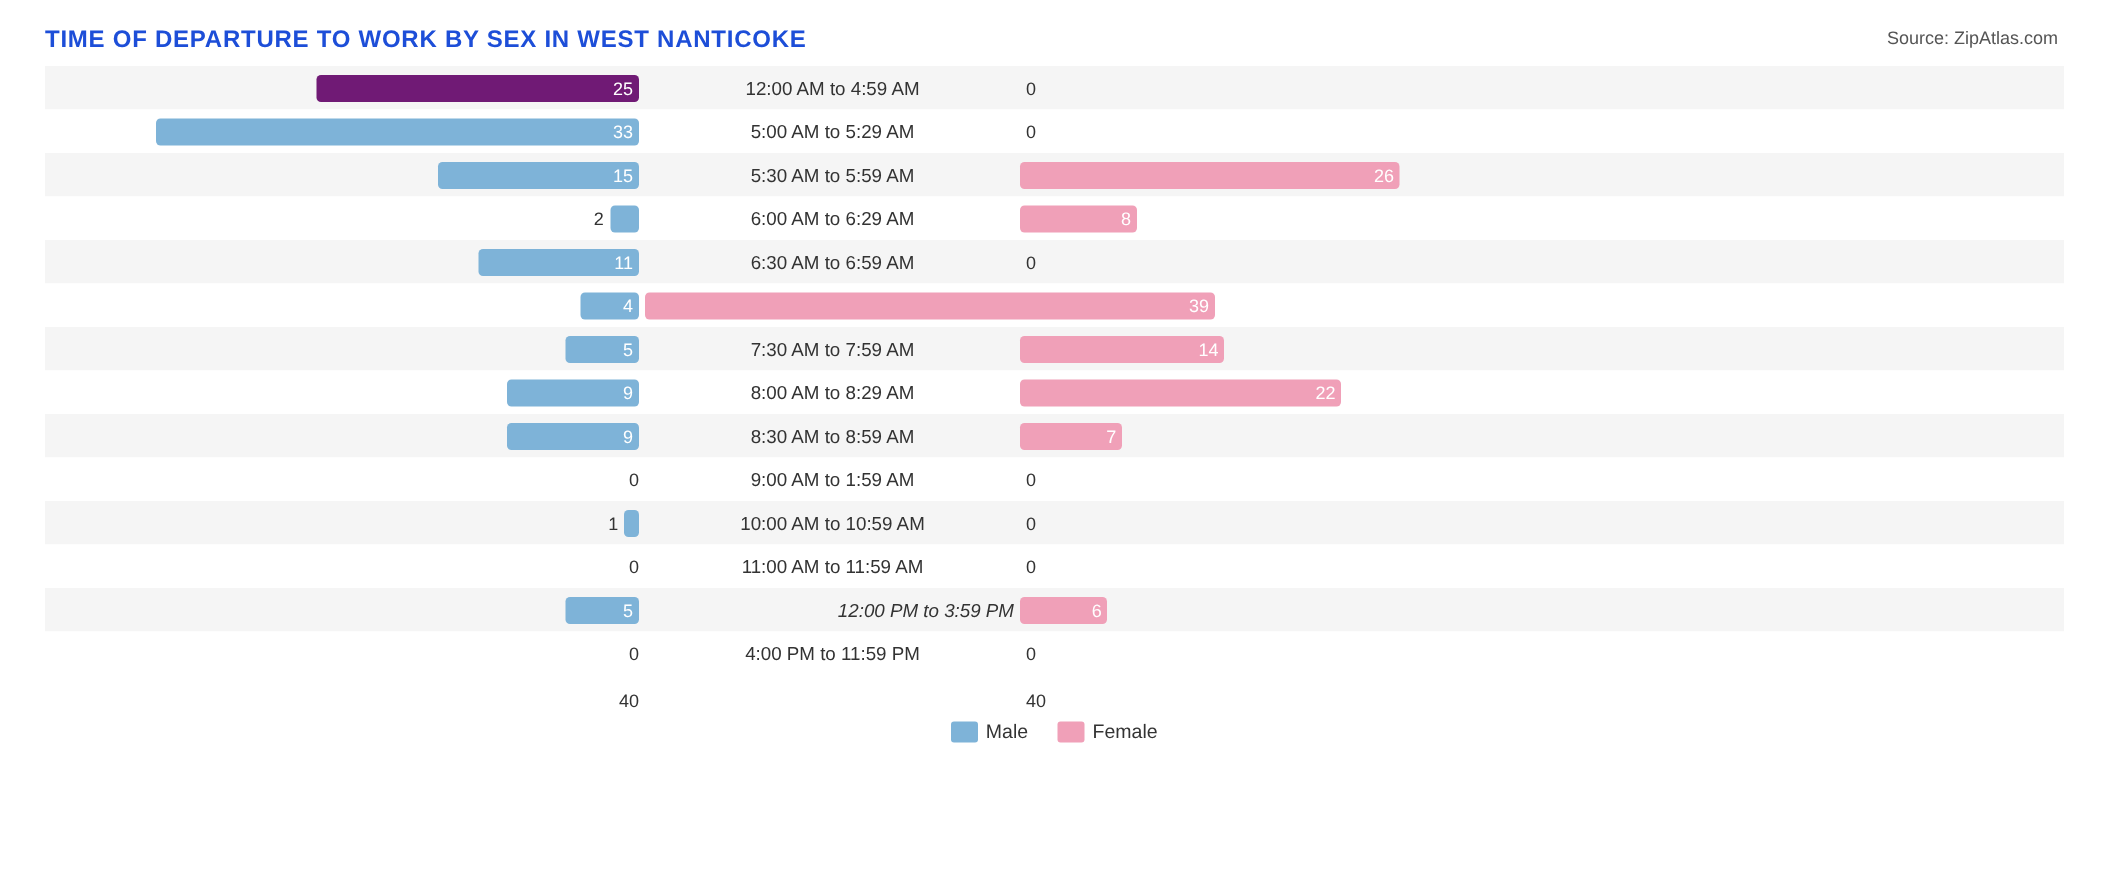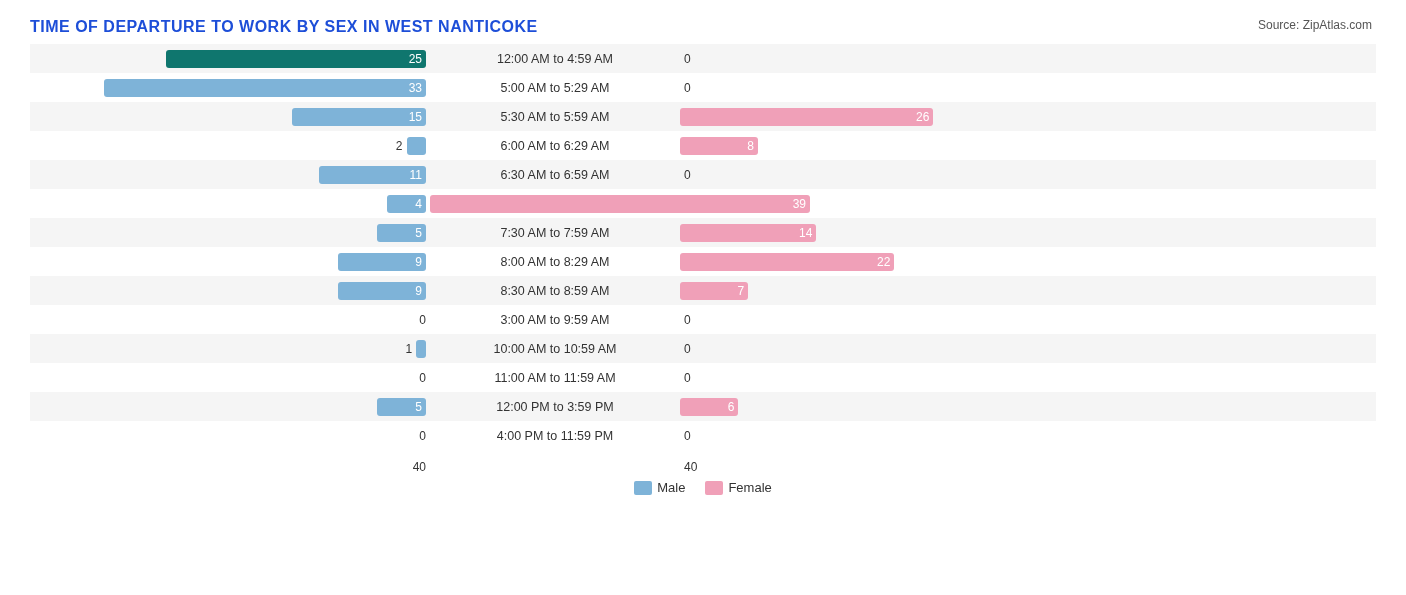--- a/index.html
+++ b/index.html
@@ -101,21 +101,21 @@
 </head>
 <body>
 
 <div class="chart-container">
   <div class="chart-title">TIME OF DEPARTURE TO WORK BY SEX IN WEST NANTICOKE</div>
   <div class="source-text">Source: ZipAtlas.com</div>
 
   <div class="chart-body" id="chart-body">
   <div class="data-row" style="background: rgb(245, 245, 245);">
     <div style="width:400px;height:100%;display:flex;align-items:center;justify-content:flex-end;position:relative;">
-      <div class="male-bar-wrap" style="width:260px; background:#0f766e; border-radius:3px;">
+      <div class="male-bar-wrap" style="width:215px; background:#701a75; border-radius:3px;">
         <span style="font-size:12px;color:#fff;padding:0 4px;white-space:nowrap;">25</span>
       </div>
     </div>
     <div style="width:250px;text-align:center;font-size:12.5px;color:#333;flex-shrink:0;padding:0 4px;">12:00 AM to 4:59 AM</div>
     <div style="width:400px;height:100%;display:flex;align-items:center;position:relative;">
       <span style="font-size:12px;color:#333;margin-left:4px;">0</span>
     </div>
   </div>
       <div class="data-row" style="background: rgb(255, 255, 255);">
     <div style="width:400px;height:100%;display:flex;align-items:center;justify-content:flex-end;position:relative;">
@@ -214,21 +214,21 @@
     <div style="width:400px;height:100%;display:flex;align-items:center;position:relative;">
       <div style="display:flex;align-items:center;height:18px;background:#f0a0b8;border-radius:3px;width:68.2051282051282px;">
         <span style="font-size:12px;color:#fff;padding:0 4px;margin-left:auto;white-space:nowrap;">7</span>
       </div>
     </div>
   </div>
       <div class="data-row" style="background: rgb(255, 255, 255);">
     <div style="width:400px;height:100%;display:flex;align-items:center;justify-content:flex-end;position:relative;">
       <span style="font-size:12px;color:#333;position:absolute;right:4px;top:50%;transform:translateY(-50%);">0</span>
     </div>
-    <div style="width:250px;text-align:center;font-size:12.5px;color:#333;flex-shrink:0;padding:0 4px;">3:00 AM to 9:59 AM</div>
+    <div style="width:250px;text-align:center;font-size:12.5px;color:#333;flex-shrink:0;padding:0 4px;">9:00 AM to 1:59 AM</div>
     <div style="width:400px;height:100%;display:flex;align-items:center;position:relative;">
       <span style="font-size:12px;color:#333;margin-left:4px;">0</span>
     </div>
   </div>
       <div class="data-row" style="background: rgb(245, 245, 245);">
     <div style="width:400px;height:100%;display:flex;align-items:center;justify-content:flex-end;position:relative;">
       <div style="position:absolute;right:4px;top:50%;transform:translateY(-50%);display:flex;align-items:center;">
         <span style="font-size:12px;color:#333;padding-right:4px;white-space:nowrap;">1</span>
         <div style="width:9.743589743589743px;height:18px;background:#7eb3d8;border-radius:3px;"></div>
       </div>
@@ -246,21 +246,21 @@
     <div style="width:400px;height:100%;display:flex;align-items:center;position:relative;">
       <span style="font-size:12px;color:#333;margin-left:4px;">0</span>
     </div>
   </div>
       <div class="data-row" style="background: rgb(245, 245, 245);">
     <div style="width:400px;height:100%;display:flex;align-items:center;justify-content:flex-end;position:relative;">
       <div class="male-bar-wrap" style="width:48.717948717948715px; background:#7eb3d8; border-radius:3px;">
         <span style="font-size:12px;color:#fff;padding:0 4px;white-space:nowrap;">5</span>
       </div>
     </div>
-    <div style="width:250px;text-align:center;font-size:12.5px;color:#333;flex-shrink:0;padding:0 4px;">12:00 PM to 3:59 PM</div>
+    <div style="width:250px;text-align:right;font-size:12.5px;color:#333;flex-shrink:0;padding:0 4px;font-style:italic;">12:00 PM to 3:59 PM</div>
     <div style="width:400px;height:100%;display:flex;align-items:center;position:relative;">
       <div style="display:flex;align-items:center;height:18px;background:#f0a0b8;border-radius:3px;width:58.46153846153847px;">
         <span style="font-size:12px;color:#fff;padding:0 4px;margin-left:auto;white-space:nowrap;">6</span>
       </div>
     </div>
   </div>
       <div class="data-row" style="background: rgb(255, 255, 255);">
     <div style="width:400px;height:100%;display:flex;align-items:center;justify-content:flex-end;position:relative;">
       <span style="font-size:12px;color:#333;position:absolute;right:4px;top:50%;transform:translateY(-50%);">0</span>
     </div>

